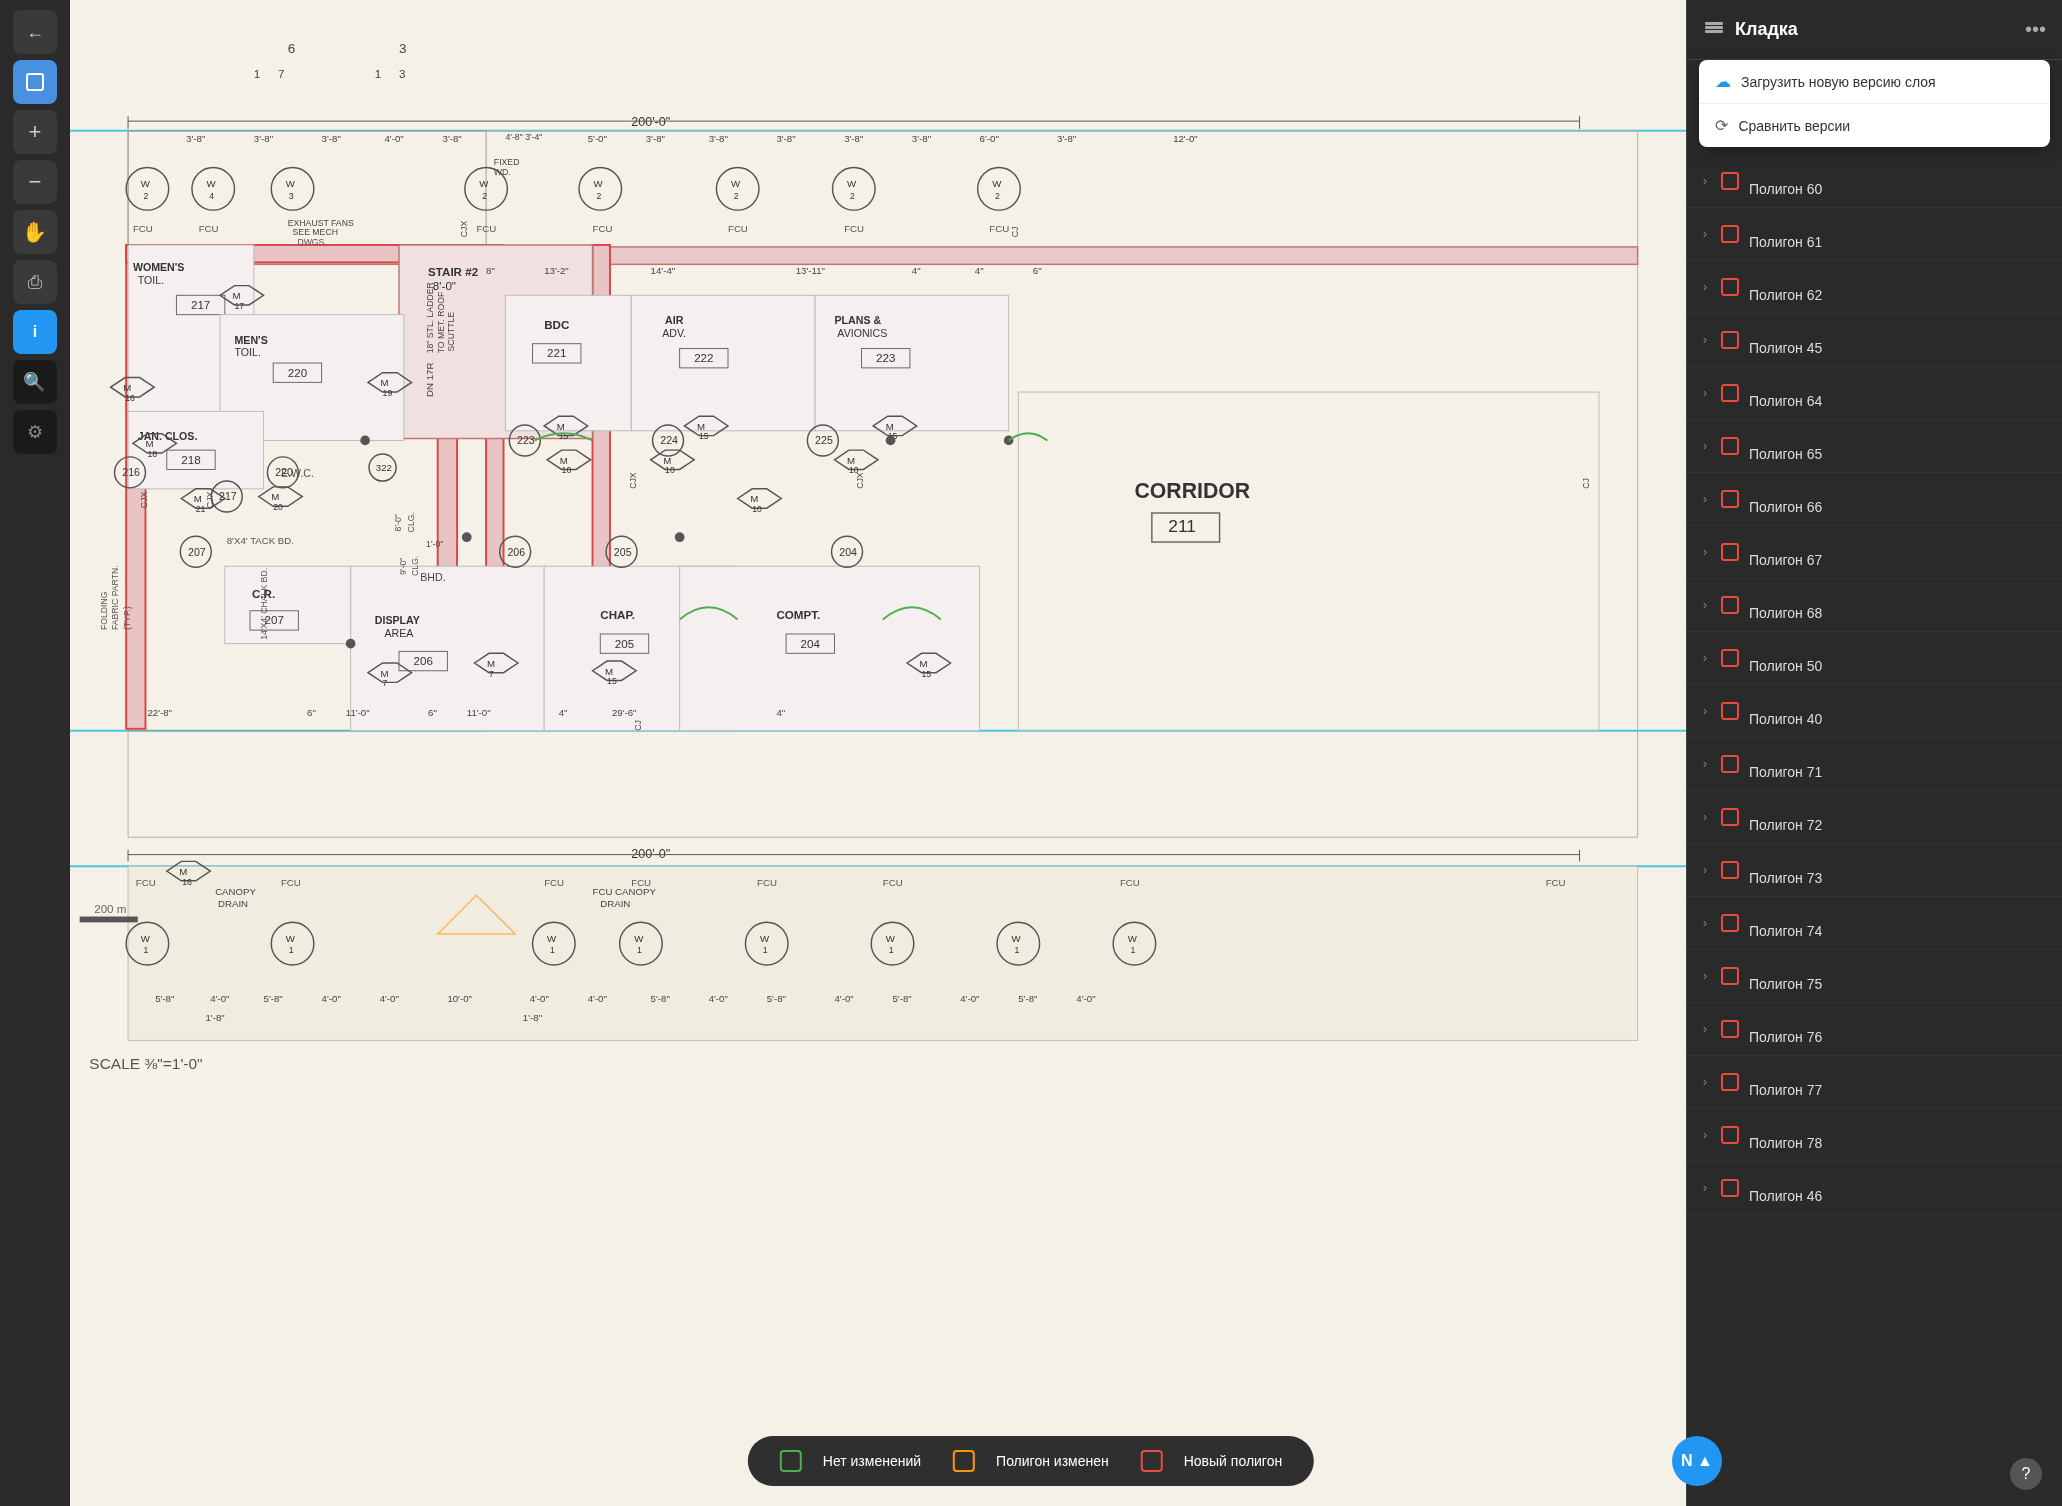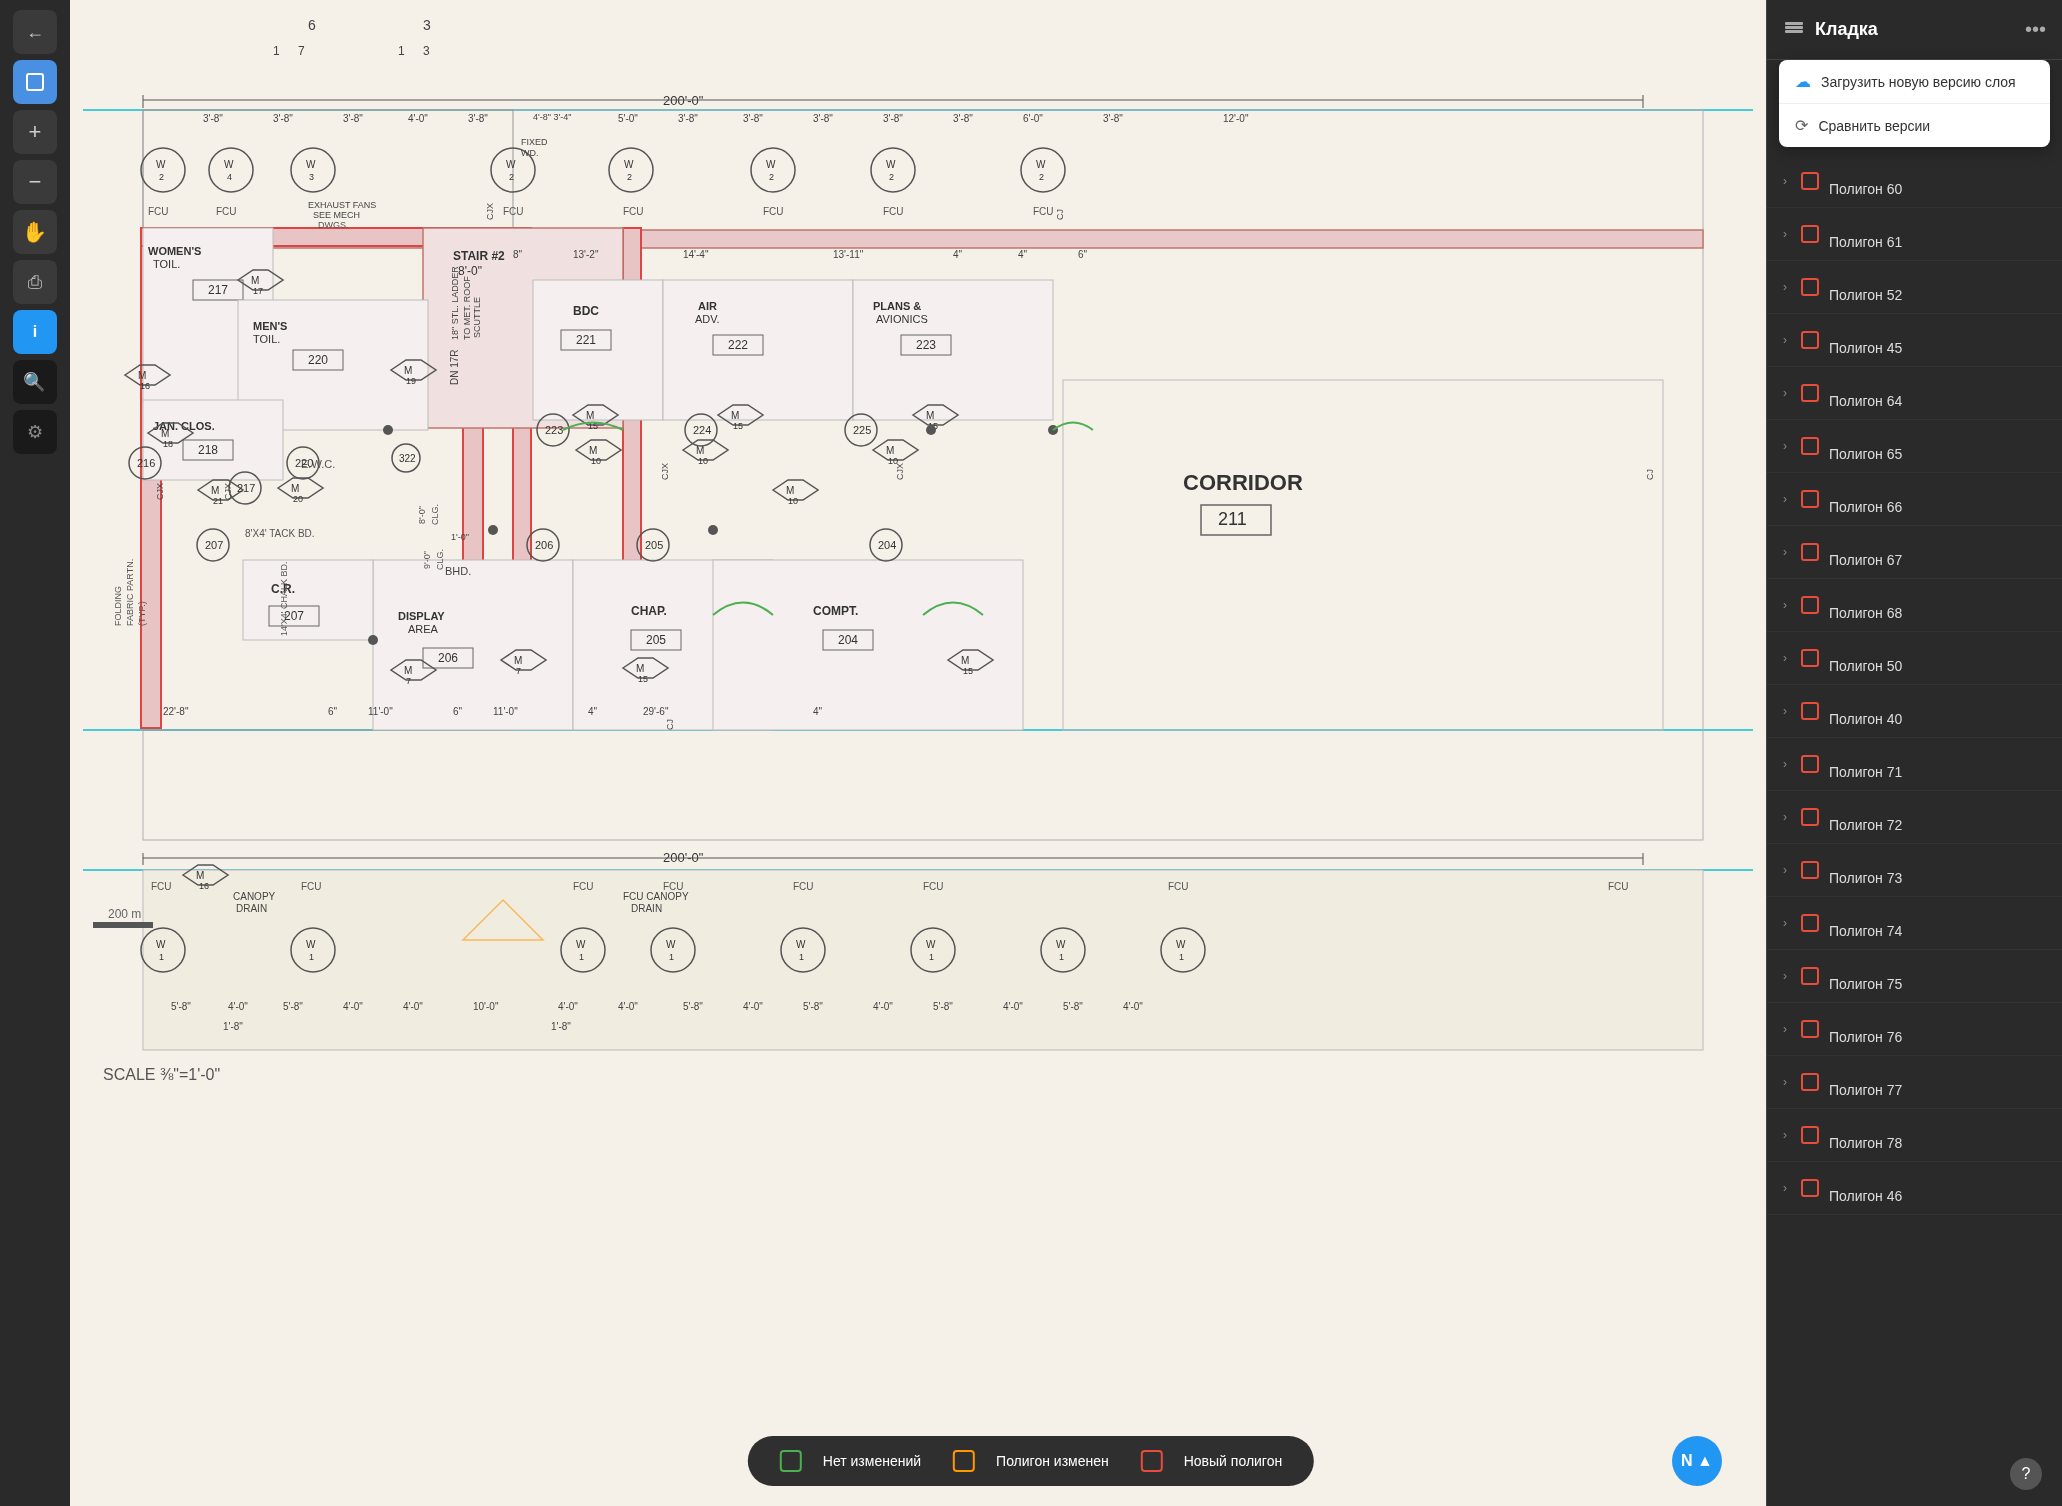--- a/index.html
+++ b/index.html
@@ -44,21 +44,21 @@
     
     .floor-plan {
       flex: 1;
       background: #f5f0e8;
       position: relative;
       overflow: hidden;
     }
 
     
     .right-sidebar {
-      width: 296px;
+      width: 376px;
       background: #2a2a2a;
       display: flex;
       flex-direction: column;
       border-left: 1px solid #444;
       flex-shrink: 0;
     }
 
     .sidebar-header {
       display: flex;
       align-items: center;
@@ -672,21 +672,21 @@
       <span class="polygon-label">Полигон 60</span>
     </div>
         <div class="polygon-item">
       <span class="polygon-chevron">›</span>
       <div class="polygon-checkbox"></div>
       <span class="polygon-label">Полигон 61</span>
     </div>
         <div class="polygon-item">
       <span class="polygon-chevron">›</span>
       <div class="polygon-checkbox"></div>
-      <span class="polygon-label">Полигон 52</span>
+      <span class="polygon-label">Полигон 62</span>
     </div>
         <div class="polygon-item">
       <span class="polygon-chevron">›</span>
       <div class="polygon-checkbox"></div>
       <span class="polygon-label">Полигон 45</span>
     </div>
         <div class="polygon-item">
       <span class="polygon-chevron">›</span>
       <div class="polygon-checkbox"></div>
       <span class="polygon-label">Полигон 64</span>

